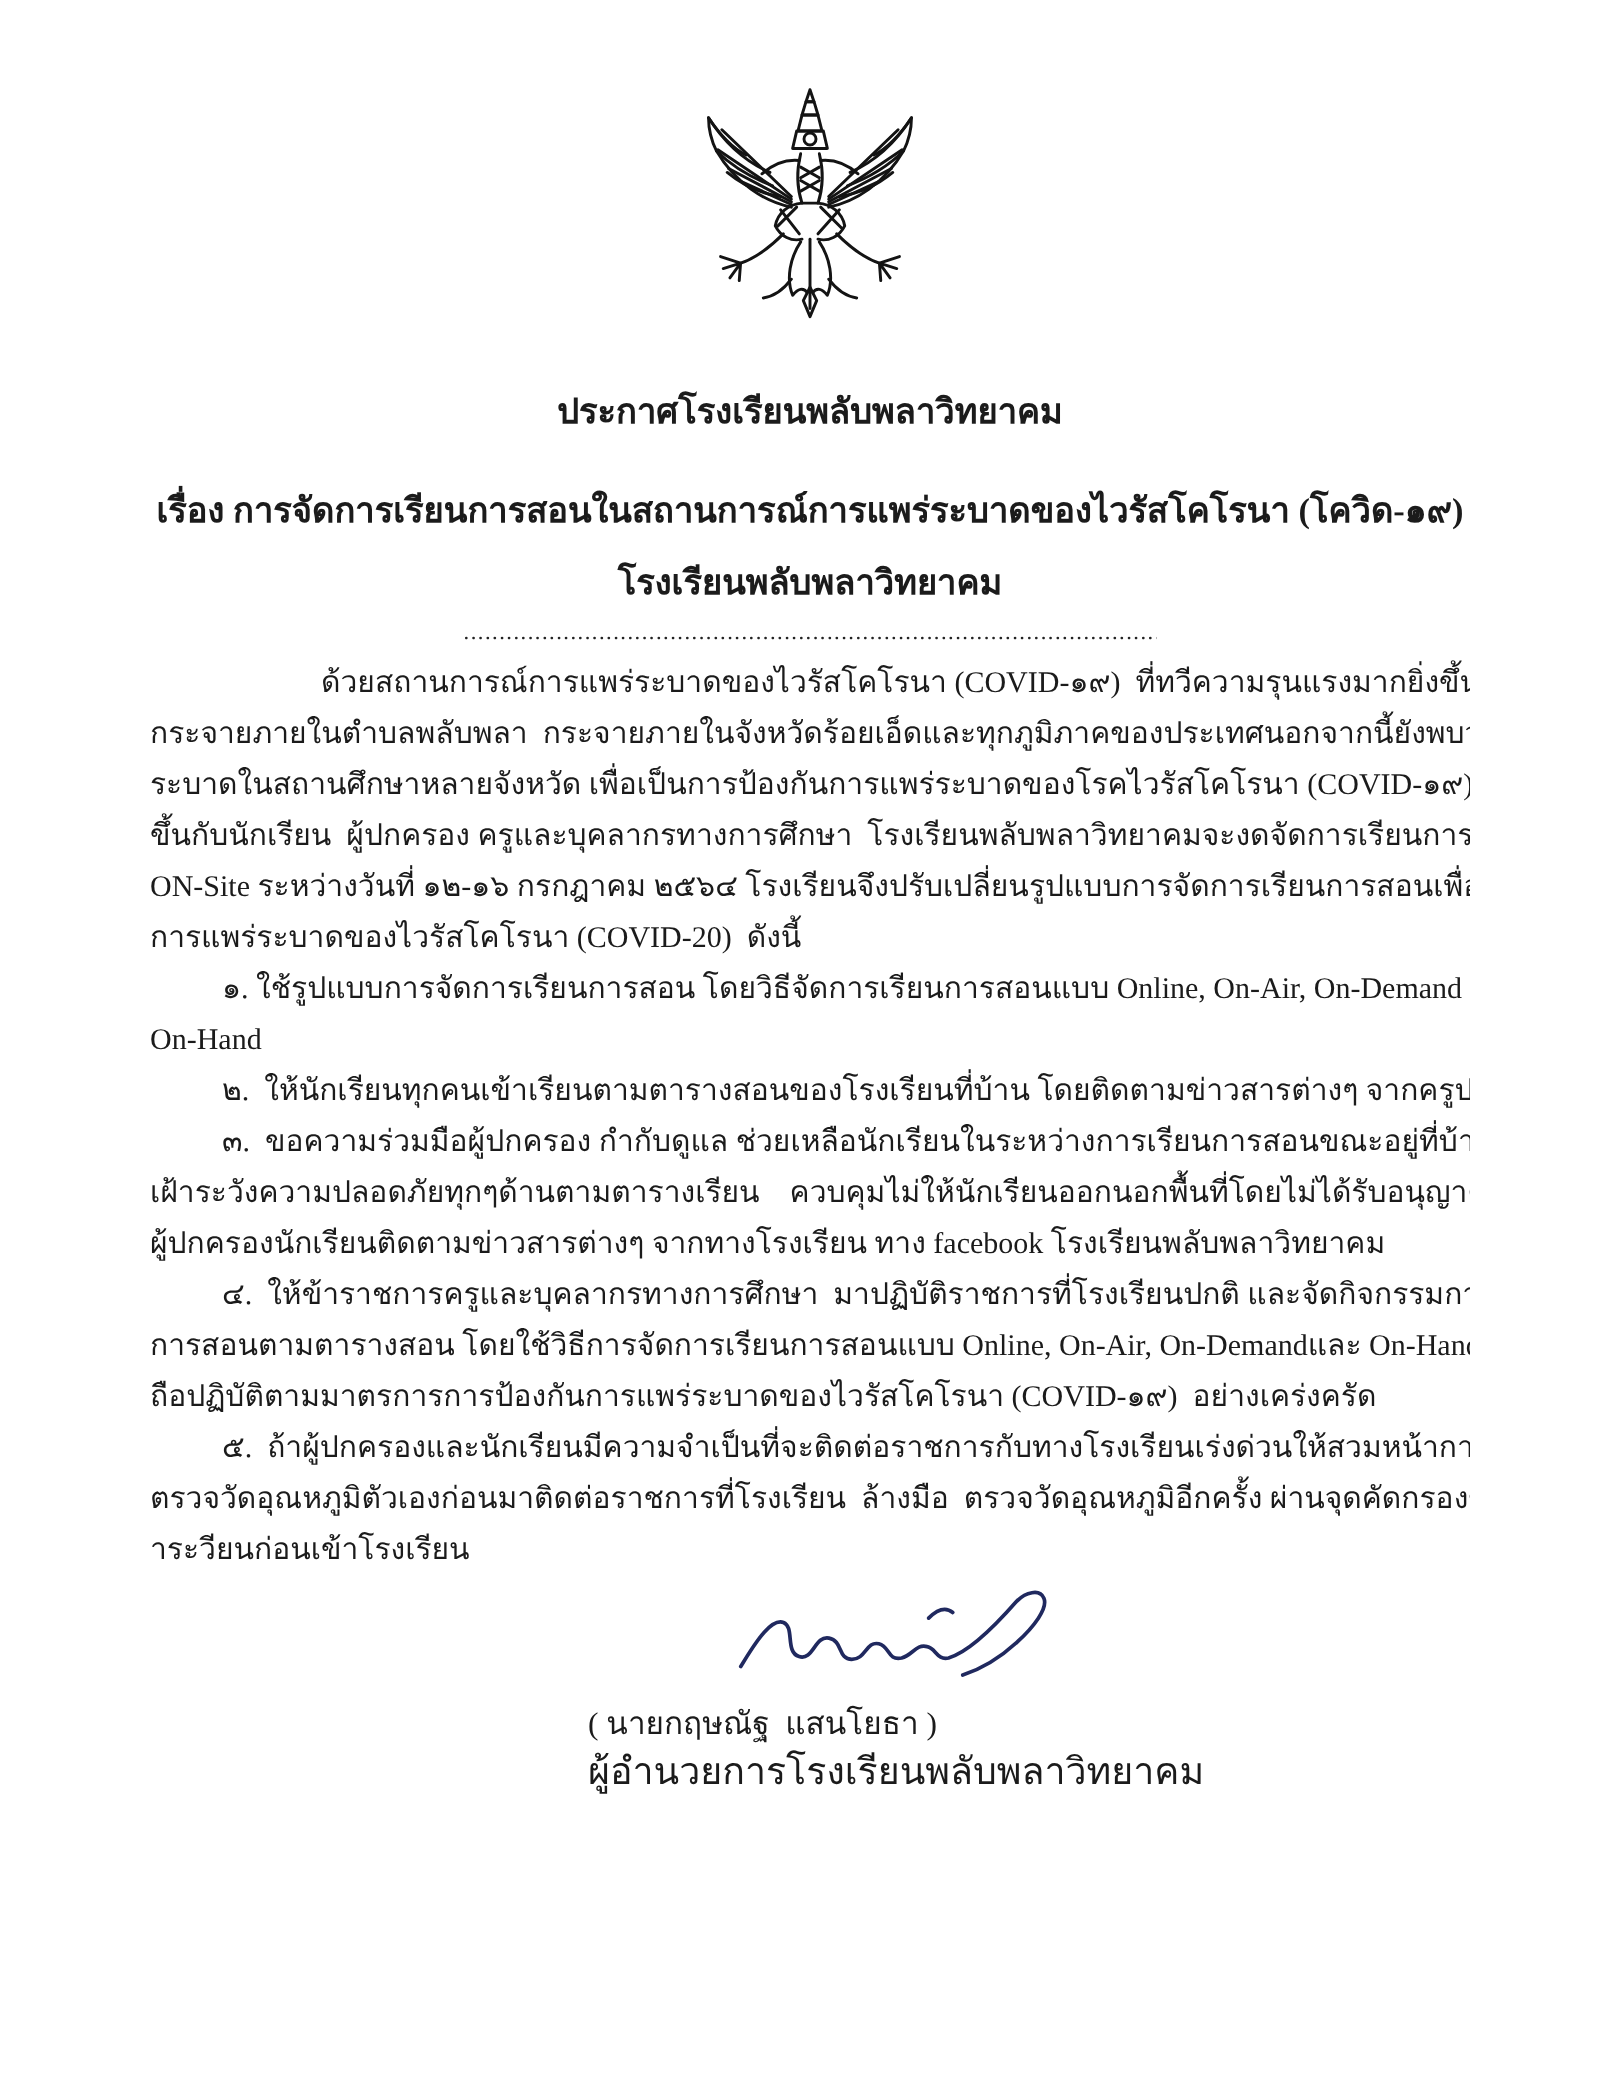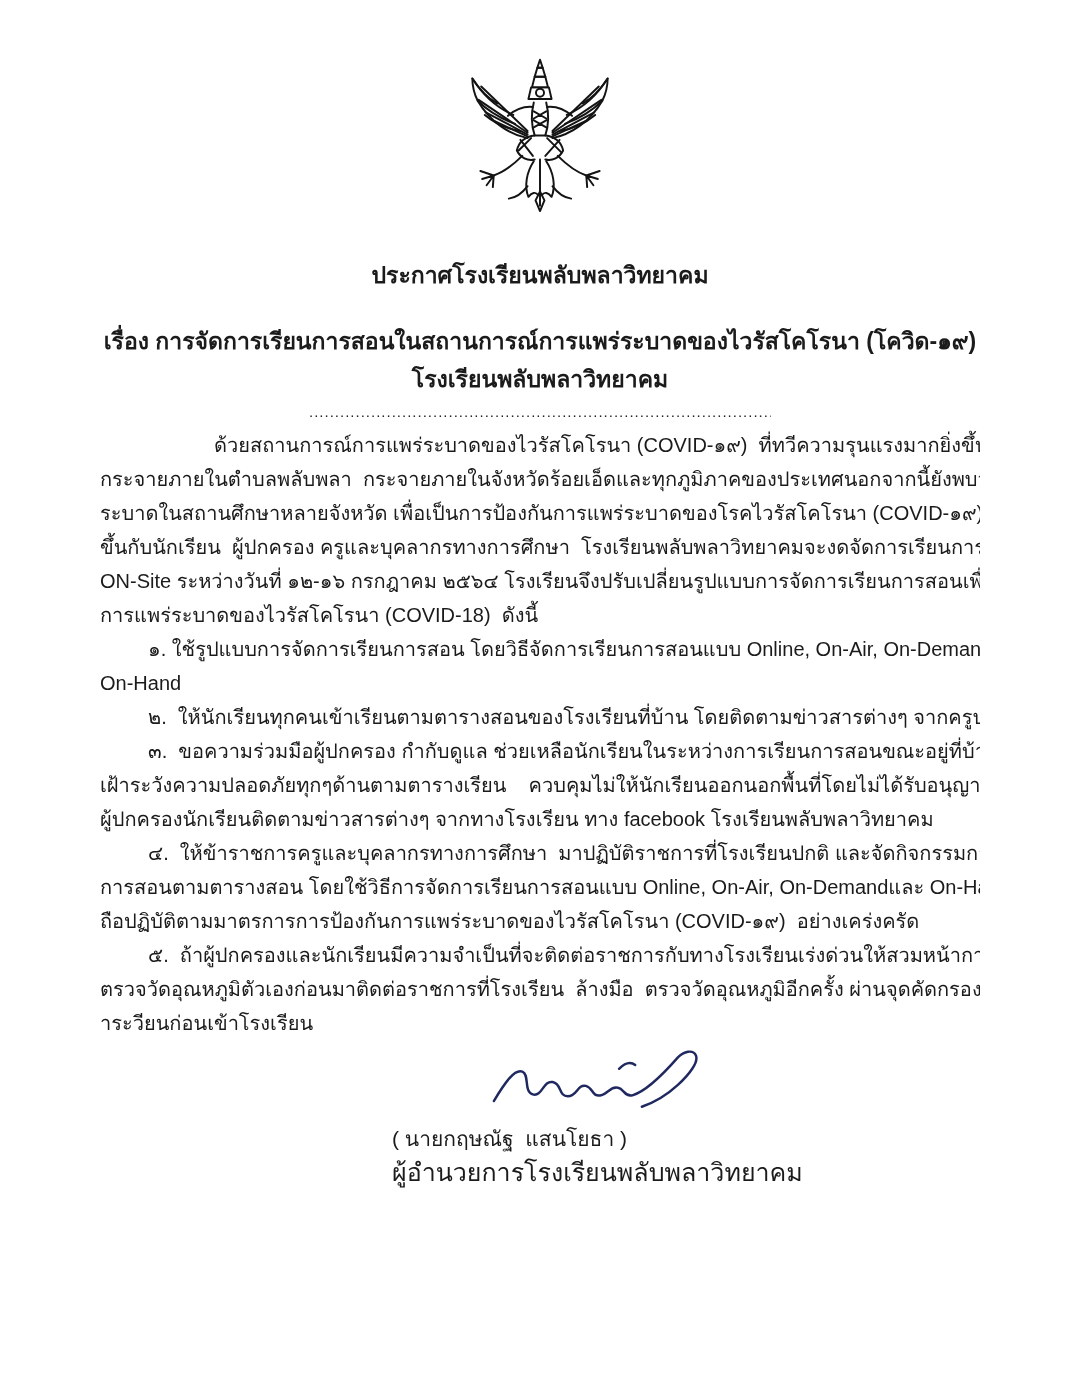--- a/index.html
+++ b/index.html
@@ -2,30 +2,30 @@
 <html><head>
 <meta charset="utf-8">
 <style>
   html,body { margin:0; padding:0; background:#ffffff; }
   .page {
     position:relative;
     width:1080px; height:1396px;
     margin:0 auto;
     background:#ffffff;
     overflow:hidden;
-    font-family:Liberation Sans, sans-serif;
+    font-family:Liberation Serif, serif;
     color:#1b1b1b;
     border-radius:14px;
   }
   .emblem-wrap { width:180px; margin:56px auto 0; text-align:center; }
   .emblem-wrap svg { display:block; margin:0 auto; }
   .hdr { text-align:center; font-weight:700; font-size:23px; line-height:30px; white-space:pre; }
   .hdr-title   { margin-top:22px; }
   .hdr-subject { margin-top:36px; }
-  .hdr-school  { margin-top:8px; }
+  .hdr-school  { margin-top:18px; }
   .divider {
     width:462px; margin:10px auto 0;
     overflow:hidden; white-space:nowrap;
     font-size:15px; letter-spacing:1px; line-height:16px;
     text-align:left; color:#222;
   }
   .body-block { margin:8px 100px 0 100px; font-size:20px; line-height:34px; }
   .bline { white-space:pre; overflow:hidden; }
   .ind-para  { padding-left:114px; }
   .ind-item  { padding-left:48px; }
@@ -98,21 +98,21 @@
   <div class="hdr hdr-subject">เรื่อง การจัดการเรียนการสอนในสถานการณ์การแพร่ระบาดของไวรัสโคโรนา (โควิด-๑๙)</div>
   <div class="hdr hdr-school">โรงเรียนพลับพลาวิทยาคม</div>
   <div class="divider">........................................................................................................................</div>
 
   <div class="body-block">
     <div class="bline ind-para">ด้วยสถานการณ์การแพร่ระบาดของไวรัสโคโรนา (COVID-๑๙)  ที่ทวีความรุนแรงมากยิ่งขึ้นและมีการ</div>
     <div class="bline">กระจายภายในตำบลพลับพลา  กระจายภายในจังหวัดร้อยเอ็ดและทุกภูมิภาคของประเทศนอกจากนี้ยังพบว่ามีการแพร่</div>
     <div class="bline">ระบาดในสถานศึกษาหลายจังหวัด เพื่อเป็นการป้องกันการแพร่ระบาดของโรคไวรัสโคโรนา (COVID-๑๙) ซึ่งอาจจะเกิด</div>
     <div class="bline">ขึ้นกับนักเรียน  ผู้ปกครอง ครูและบุคลากรทางการศึกษา  โรงเรียนพลับพลาวิทยาคมจะงดจัดการเรียนการสอนแบบ</div>
     <div class="bline">ON-Site ระหว่างวันที่ ๑๒-๑๖ กรกฎาคม ๒๕๖๔ โรงเรียนจึงปรับเปลี่ยนรูปแบบการจัดการเรียนการสอนเพื่อเฝ้าระวัง</div>
-    <div class="bline">การแพร่ระบาดของไวรัสโคโรนา (COVID-18)  ดังนี้</div>
+    <div class="bline">การแพร่ระบาดของไวรัสโคโรนา (COVID-20)  ดังนี้</div>
 
     <div class="bline ind-item">๑. ใช้รูปแบบการจัดการเรียนการสอน โดยวิธีจัดการเรียนการสอนแบบ Online, On-Air, On-Demand   และ</div>
     <div class="bline">On-Hand</div>
 
     <div class="bline ind-item">๒.  ให้นักเรียนทุกคนเข้าเรียนตามตารางสอนของโรงเรียนที่บ้าน โดยติดตามข่าวสารต่างๆ จากครูประจำชั้น</div>
 
     <div class="bline ind-item">๓.  ขอความร่วมมือผู้ปกครอง กำกับดูแล ช่วยเหลือนักเรียนในระหว่างการเรียนการสอนขณะอยู่ที่บ้าน และให้</div>
     <div class="bline">เฝ้าระวังความปลอดภัยทุกๆด้านตามตารางเรียน    ควบคุมไม่ให้นักเรียนออกนอกพื้นที่โดยไม่ได้รับอนุญาต   และให้</div>
     <div class="bline">ผู้ปกครองนักเรียนติดตามข่าวสารต่างๆ จากทางโรงเรียน ทาง facebook โรงเรียนพลับพลาวิทยาคม</div>
 

